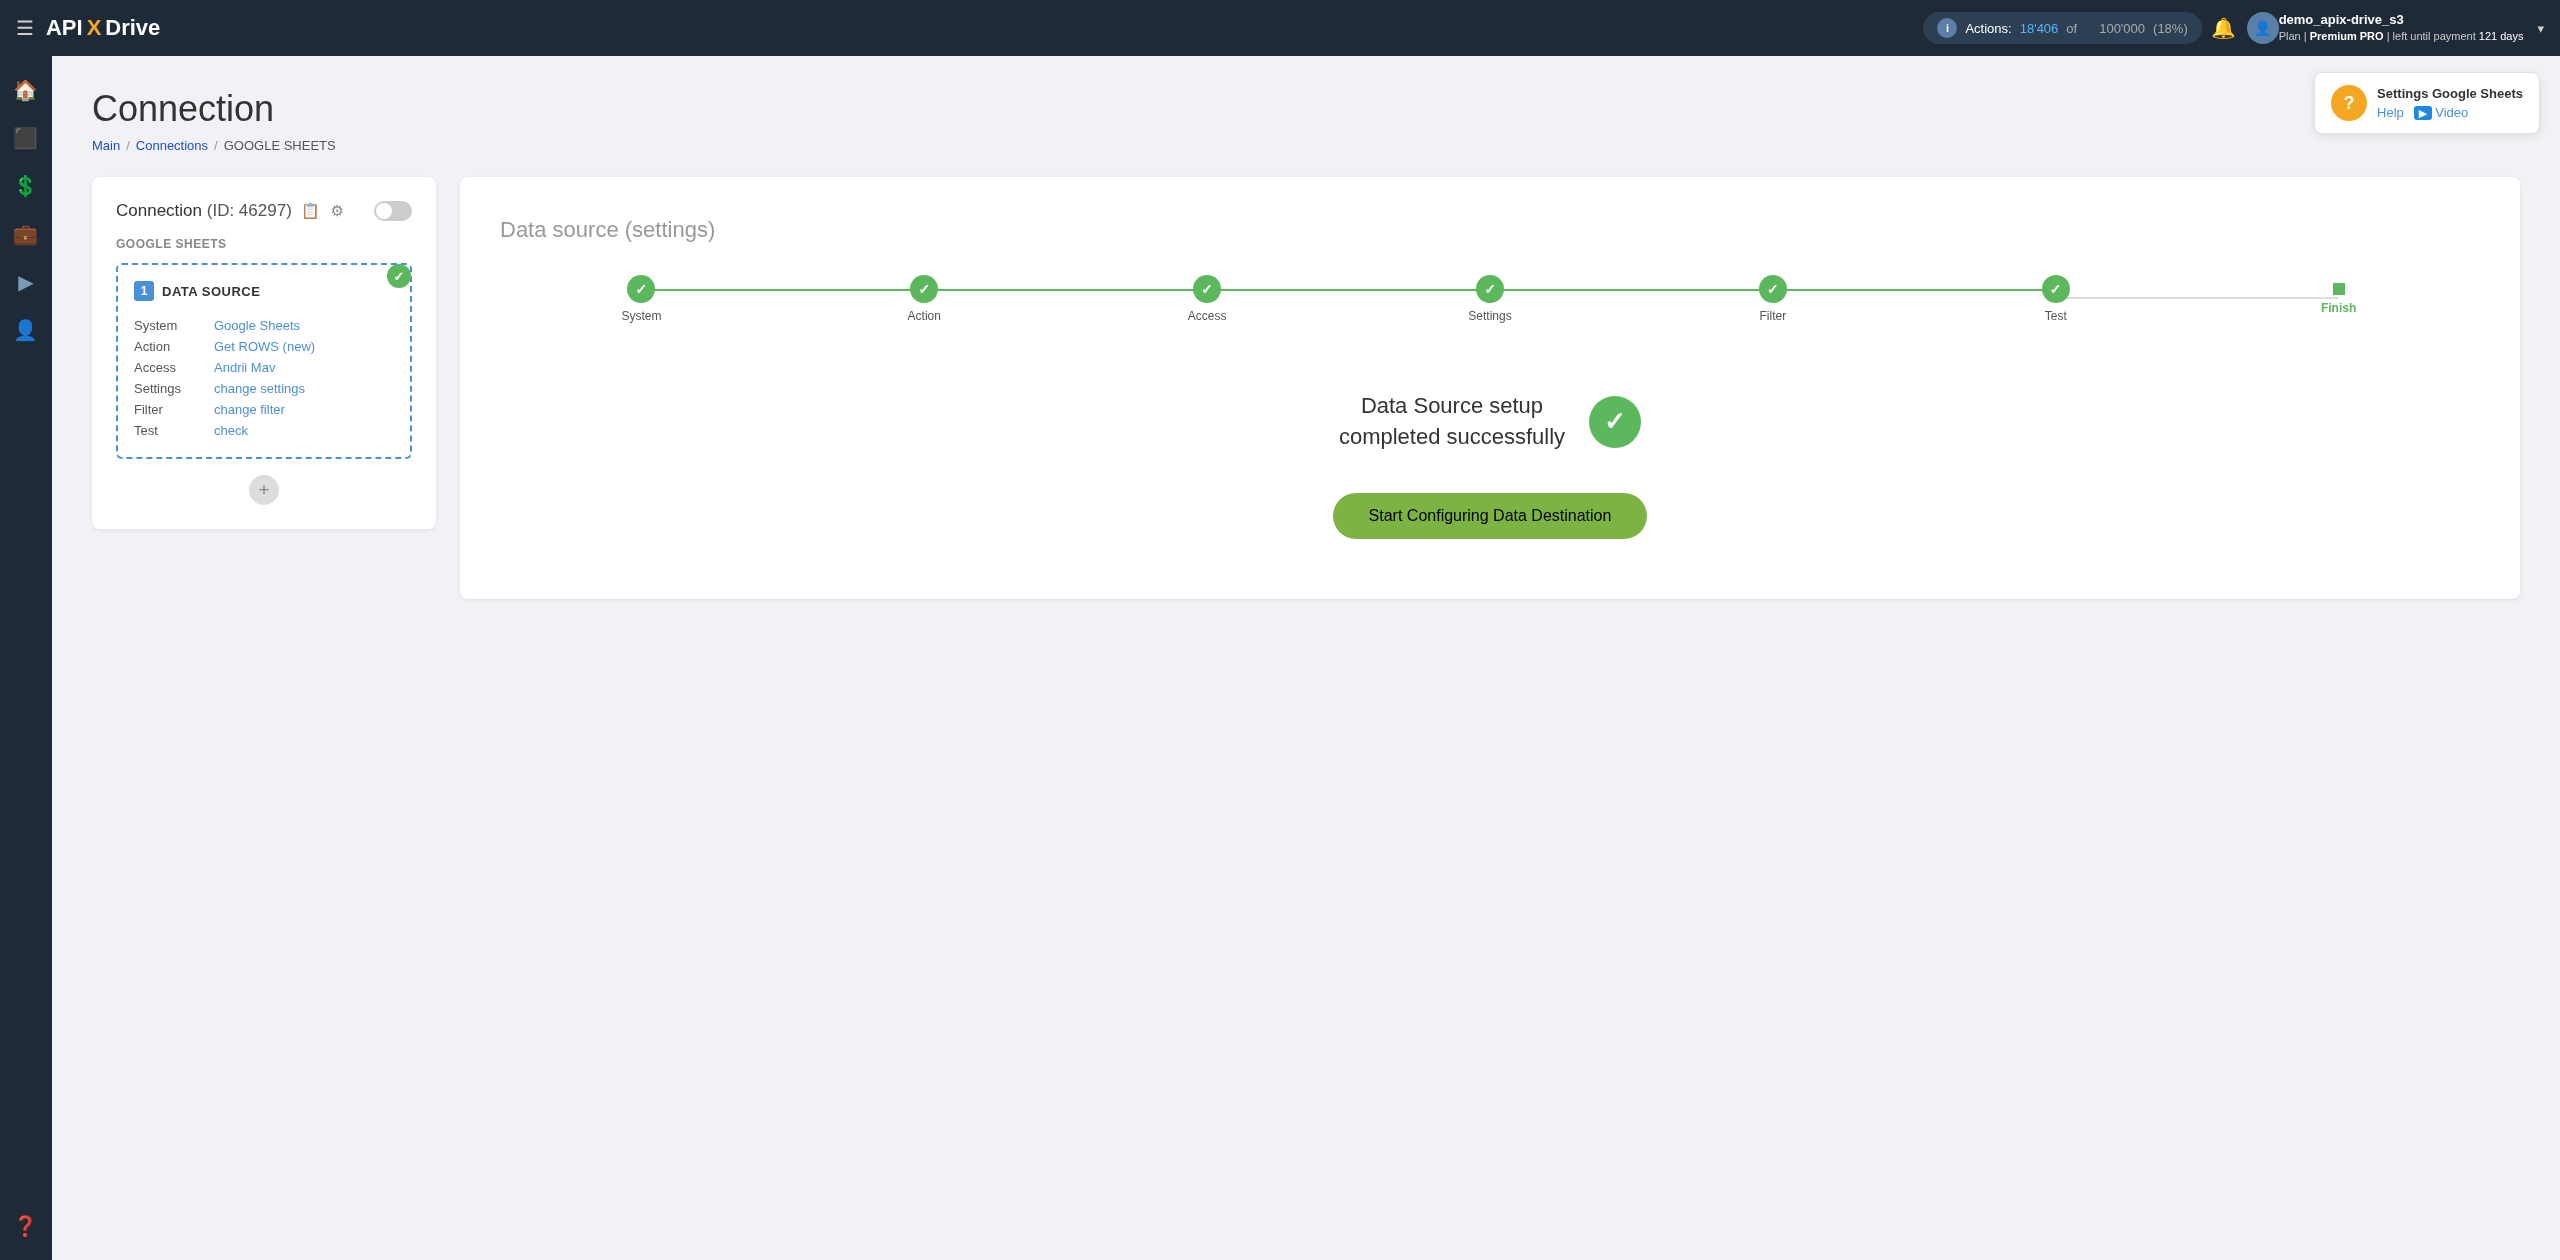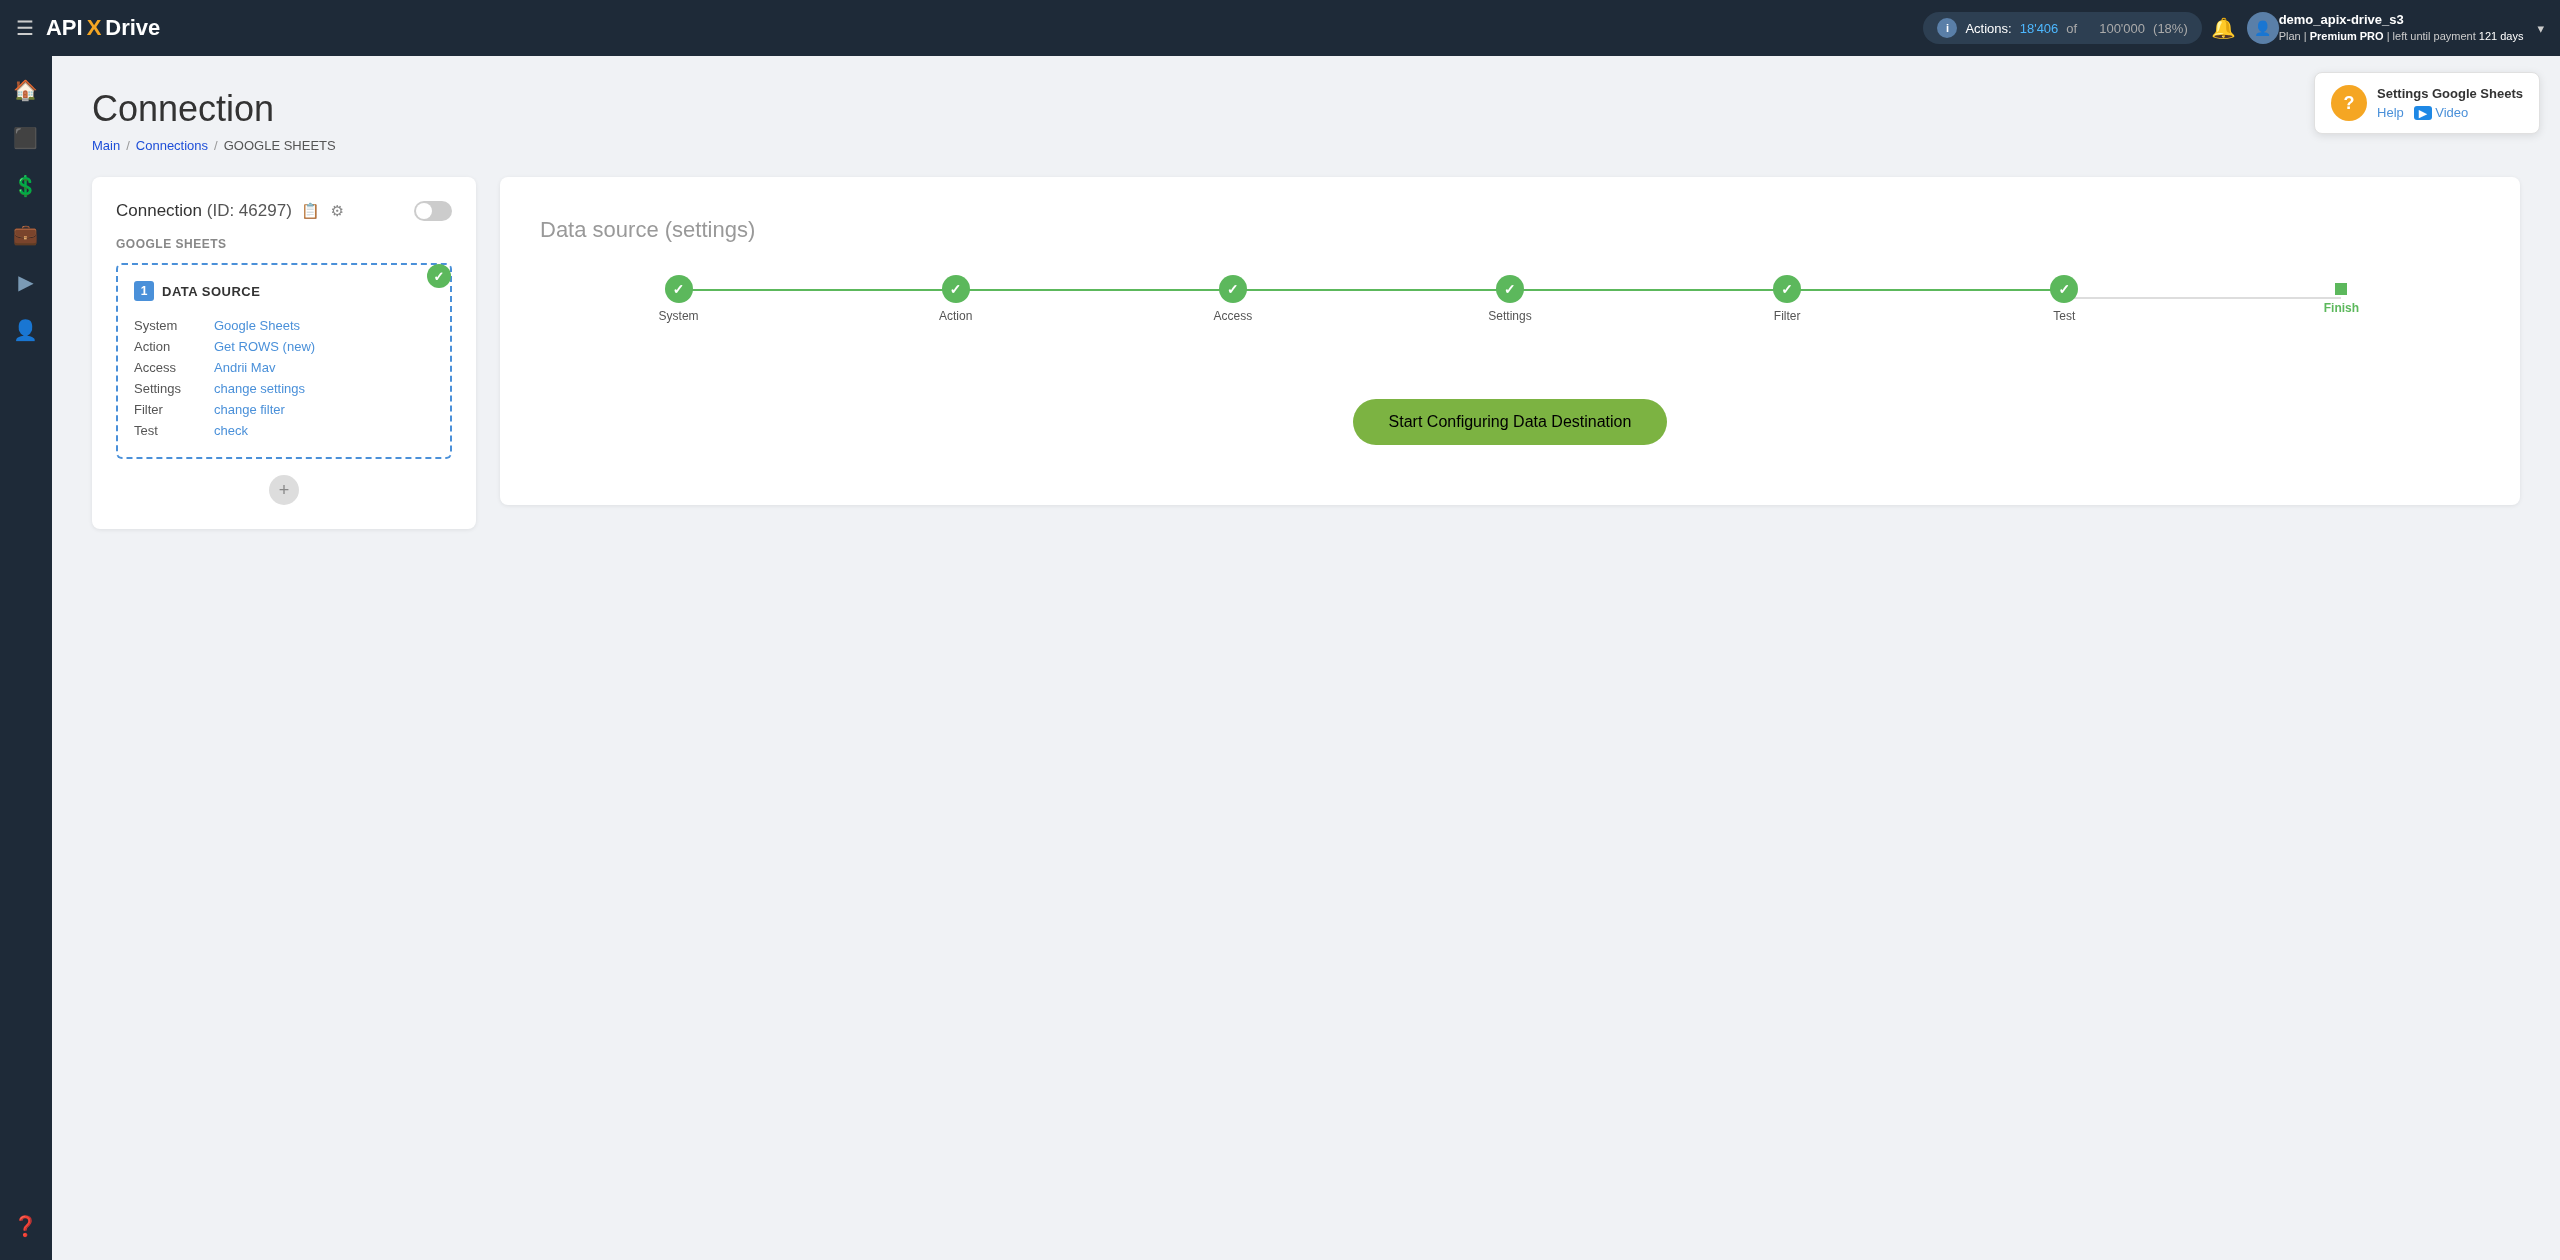--- a/index.html
+++ b/index.html
@@ -148,21 +148,21 @@
       display: flex;
       gap: 24px;
       align-items: flex-start;
     }
 
     
     .left-card {
       background: #fff;
       border-radius: 8px;
       padding: 24px;
-      width: 384px;
+      width: 344px;
       flex-shrink: 0;
       box-shadow: 0 1px 4px rgba(0,0,0,0.08);
       position: relative;
     }
     .connection-header {
       display: flex;
       align-items: center;
       gap: 10px;
       margin-bottom: 16px;
       flex-wrap: wrap;
@@ -564,17 +564,24 @@
           <div class="step-circle"></div>
           <span class="step-label">Test</span>
         </div>
         <div class="step finish" style="position:relative;">
           <div style="width:12px;height:12px;background:#5cb85c;border-radius:50;position:relative;z-index:1;"></div>
           <span class="step-label active">Finish</span>
         </div>
       </div>
 
       <div class="success-section">
+        <div class="success-row">
+          <div style="text-align:center;">
+            <div class="success-text-main">Data Source setup</div>
+            <div class="success-text-main">completed successfully</div>
+          </div>
+          <div class="check-green"></div>
+        </div>
         <button class="cta-btn">Start Configuring Data Destination</button>
       </div>
     </div>
   </div>
 </main>
 
 </body></html>

